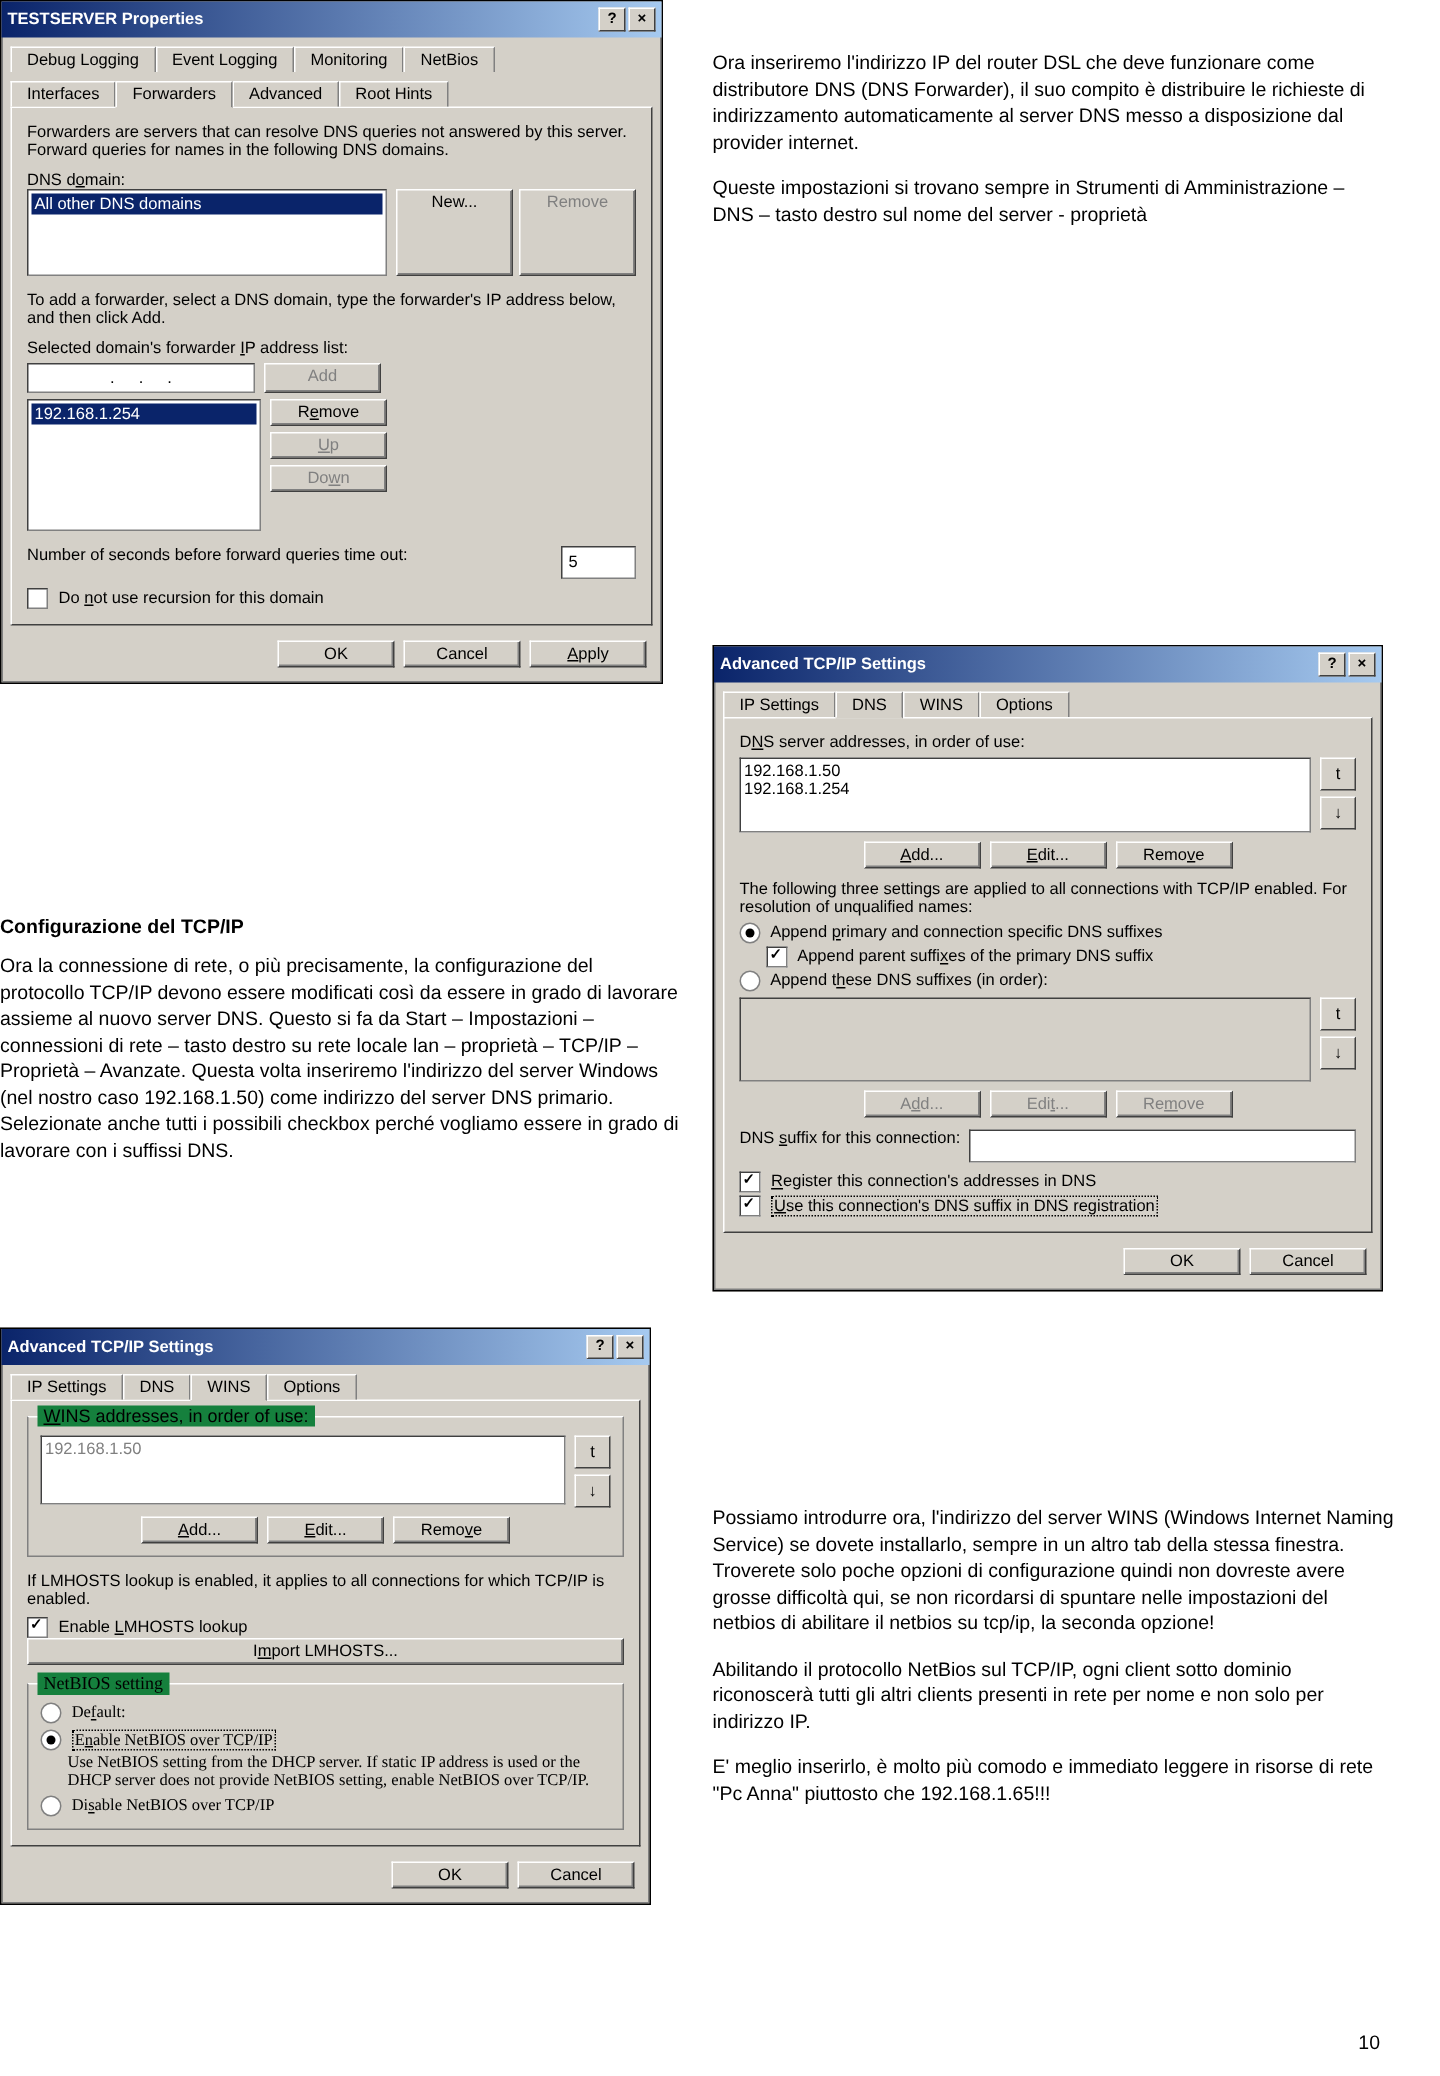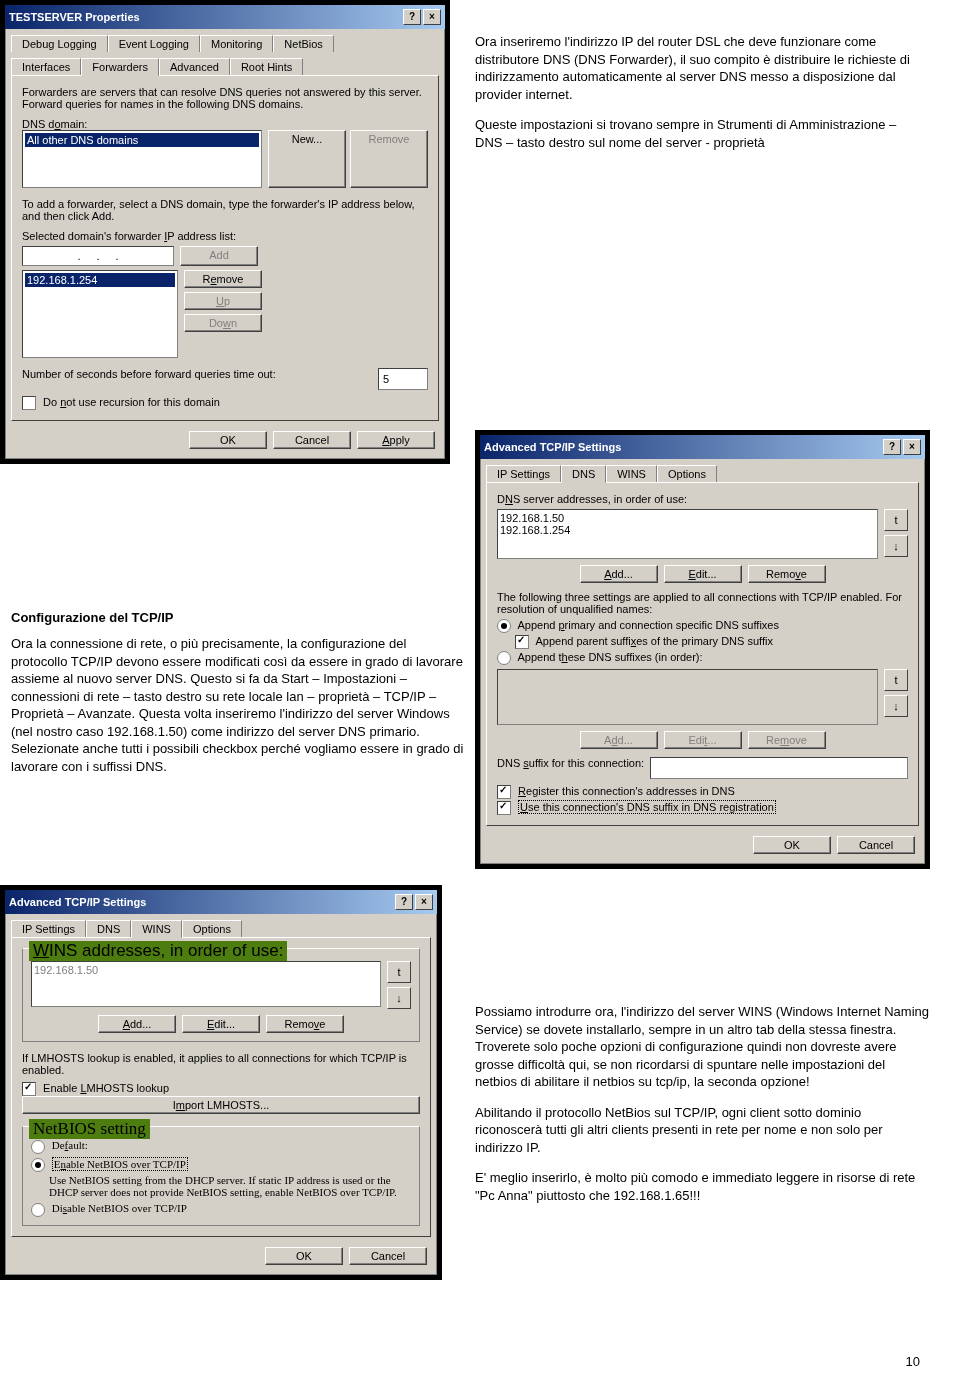--- a/index.html
+++ b/index.html
@@ -23,21 +23,21 @@
     line-height: 1.35;
   }
   .heading2 {
     font-weight: bold;
     font-size: 13px;
     margin: 10px 0;
   }
   
   .dialog {
     background: #d4d0c8;
-    border: 5px solid #000000;
+    border: 1px solid #000000;
     font-family: "Tahoma", Arial, sans-serif;
     font-size: 11px;
     color: #000;
     box-shadow: 0 0 0 1px #808080 inset;
   }
   .titlebar {
     background: linear-gradient(to right, #0a246a, #a6caf0);
     color: #fff;
     font-weight: bold;
     padding: 3px 4px;
@@ -194,23 +194,23 @@
     border: 1px solid #808080;
     border-top-color: #fff;
     position: relative;
     padding: 12px 8px 8px 8px;
     margin-top: 8px;
   }
   .groupbox > .legend {
     position: absolute;
     top: -8px;
     left: 6px;
-    background: #4d7c0f;
+    background: #15803d;
     padding: 0 4px;
-    font-size: 17px;
+    font-size: 12px;
   }
   .arrow-btn {
     width: 22px;
     height: 20px;
     background: #d4d0c8;
     border: 1px solid #fff;
     border-right-color: #404040;
     border-bottom-color: #404040;
     display: flex;
     align-items: center;
@@ -222,21 +222,21 @@
     position: absolute;
     bottom: 15px;
     right: 40px;
     font-size: 13px;
   }
   u { text-decoration: underline; }
 
   
   .dlg1 { position: absolute; left: 0; top: 0; width: 440px; }
   .art1 { position: absolute; left: 475px; top: 20px; width: 450px; }
-  .art2 { position: absolute; left: 11px; top: 600px; width: 455px; }
+  .art2 { position: absolute; left: 0; top: 600px; width: 455px; }
   .dlg2 { position: absolute; left: 475px; top: 430px; width: 445px; }
   .dlg3 { position: absolute; left: 0; top: 885px; width: 432px; }
   .art3 { position: absolute; left: 475px; top: 990px; width: 455px; }
 
   .row { display: flex; }
   .gap6 { gap: 6px; }
   .dotted-focus { border:1px dotted #000; padding:0 1px; }
 </style>
 </head>
 <body>

